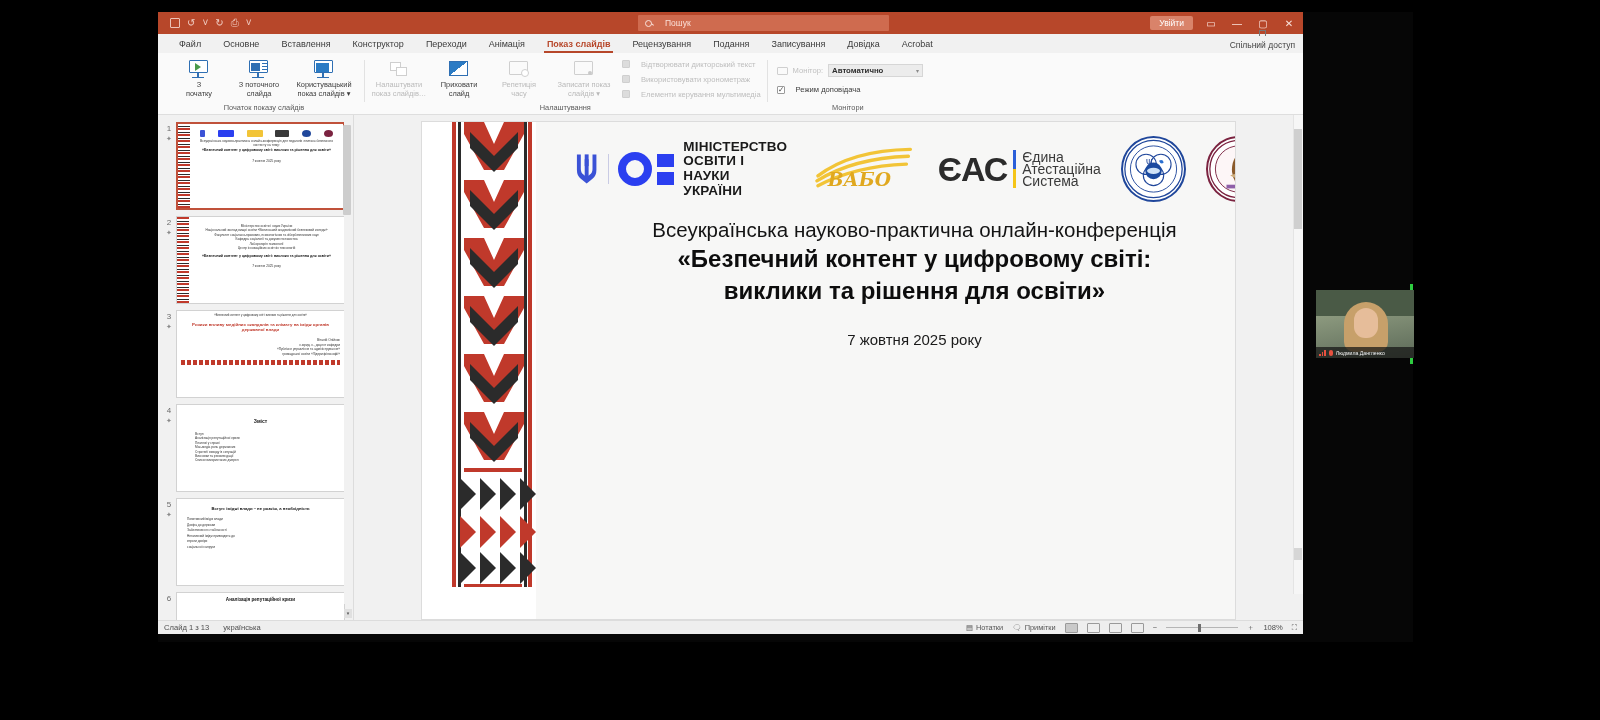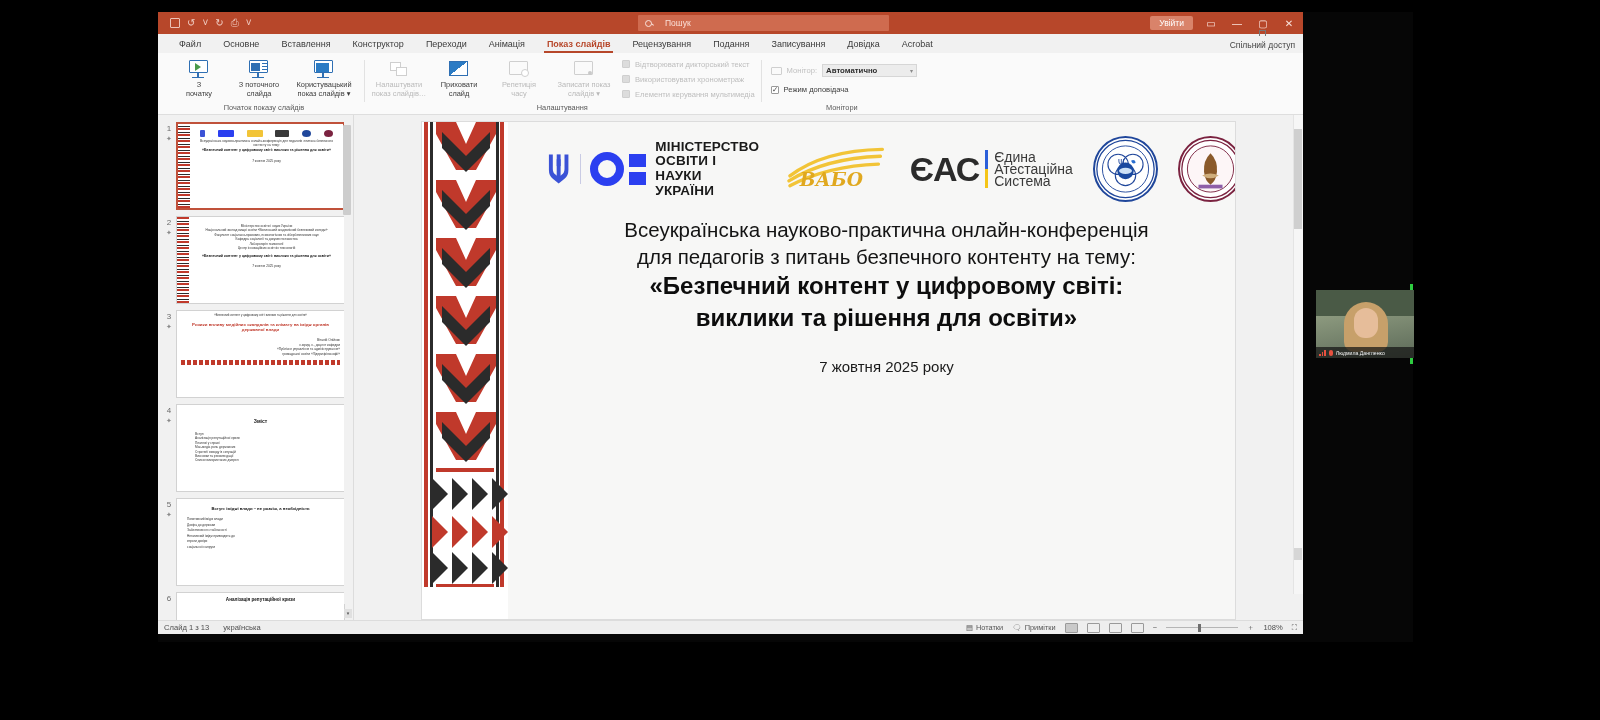--- a/index.html
+++ b/index.html
@@ -78,21 +78,21 @@
   .gl-grey { width:19px; height:14px; border:1.4px solid #cfcfcf; border-radius:1px; position:absolute; left:1px; top:2px; }
   .gl-grey2 { width:11px; height:9px; border:1.3px solid #cfcfcf; position:absolute; left:2px; top:3px; background:#fff; }
   .gl-grey3 { width:11px; height:9px; border:1.3px solid #cfcfcf; position:absolute; left:8px; top:8px; background:#fff; }
   .gl-clock { position:absolute; right:1px; bottom:2px; width:8px; height:8px;
               border:1.3px solid #cfcfcf; border-radius:50%; background:#fff; }
   .gl-dot { position:absolute; right:3px; bottom:4px; width:4px; height:4px;
             border-radius:50%; background:#c9c9c9; }
   .gtitle { font-size:7.4px; color:#5a5a5a; padding-bottom:1px; }
 
   .chkcol { display:flex; flex-direction:column; justify-content:center; gap:6px; height:46px; padding-left:2px; }
-  .chk { display:flex; align-items:center; gap:5px; font-size:7.6px; color:#bdbdbd; }
+  .chk { display:flex; align-items:center; gap:11px; font-size:7.6px; color:#bdbdbd; }
   .chk .box { width:8px; height:8px; border:1px solid #cfcfcf; background:#ededed; border-radius:1px; }
   .chk.on .box { background:#dcdcdc; }
   .chk.live { color:#3c3c3c; }
   .chk.live .box { border-color:#9a9a9a; background:#fff; position:relative; }
   .chk.live .box::after { content:"✓"; position:absolute; left:0.4px; top:-1.6px; font-size:7.5px; color:#444; }
 
   .moncol { display:flex; flex-direction:column; justify-content:center; gap:8px; height:46px; padding-left:4px; }
   .monrow { display:flex; align-items:center; gap:5px; font-size:7.6px; color:#c0c0c0; }
   .monsel { width:95px; height:13px; background:#ececec; border:1px solid #d6d6d6;
             font-size:7.8px; color:#2e2e2e; display:flex; align-items:center;
@@ -120,21 +120,21 @@
   .thlogos i { display:block; height:7px; border-radius:1px; }
   .scrollbar { position:absolute; right:1px; top:4px; bottom:16px; width:8px; background:#f1f1f1; }
   .scrollthumb { position:absolute; right:1px; top:6px; width:8px; height:90px; background:#cdcdcd; border-radius:1px; }
   .scr-arrow { position:absolute; right:1px; width:8px; height:9px; background:#e0e0e0;
                font-size:5px; color:#555; text-align:center; line-height:9px; }
 
   
   .slidepane { flex:1; position:relative; background:#f1f1f1; display:flex;
                flex-direction:column; align-items:center; padding-top:6px; }
   .slide { width:815px; height:560px; background:#fff; border:1px solid #dcdcdc;
-           display:flex; overflow:hidden; position:relative; }
+           display:flex; overflow:hidden; position:relative;padding-left:28px; }
   .orn { width:86px; flex:0 0 86px; position:relative; background:#fff; overflow:hidden; }
   .orn-inner { position:absolute; inset:0; }
   .slidebody { flex:1; background:#f7f7f6; display:flex; flex-direction:column; padding:14px 26px 0 22px; }
   .logorow { display:flex; align-items:center; gap:20px; height:66px; padding-left:16px; }
   .logo-mon { display:flex; align-items:center; gap:9px; }
   .trident { width:26px; height:34px; position:relative; }
   .divider-v { width:1px; height:30px; background:#c9cbe4; }
   .mon-mark { display:flex; align-items:center; gap:5px; }
   .mon-o { width:34px; height:34px; border:8px solid #2b3ff0; border-radius:50%; }
   .mon-sq { display:flex; flex-direction:column; gap:5px; }
@@ -585,21 +585,20 @@
                   <circle cx="33" cy="33" r="31" fill="#fff" stroke="#7b2340" stroke-width="1.4"></circle>
                   <circle cx="33" cy="33" r="25" fill="#fdf6f7" stroke="#7b2340" stroke-width="1"></circle>
                   <path d="M33 16 q8 8 7 20 q-1 10 -7 14 q-6 -4 -7 -14 q-1 -12 7 -20z" fill="#8a5a2b"></path>
                   <path d="M24 40 q9 -4 18 0 q-9 6 -18 0z" fill="#cfae7c"></path>
                   <rect x="20" y="50" width="26" height="4" fill="#8e5fa8"></rect>
                 </svg>
               </div>
 
               <div class="titleblock">
                 <div class="t-line">Всеукраїнська науково-практична онлайн-конференція</div>
-                <div class="t-line">для педагогів з  питань безпечного контенту  на тему:</div>
                 <div class="t-big">«Безпечний контент у цифровому світі:</div>
                 <div class="t-big">виклики та рішення для освіти»</div>
                 <div class="t-date">7 жовтня 2025 року</div>
               </div>
             </div>
           </div>
 
 
           <div class="vscroll">
             <div class="vthumb"></div>

